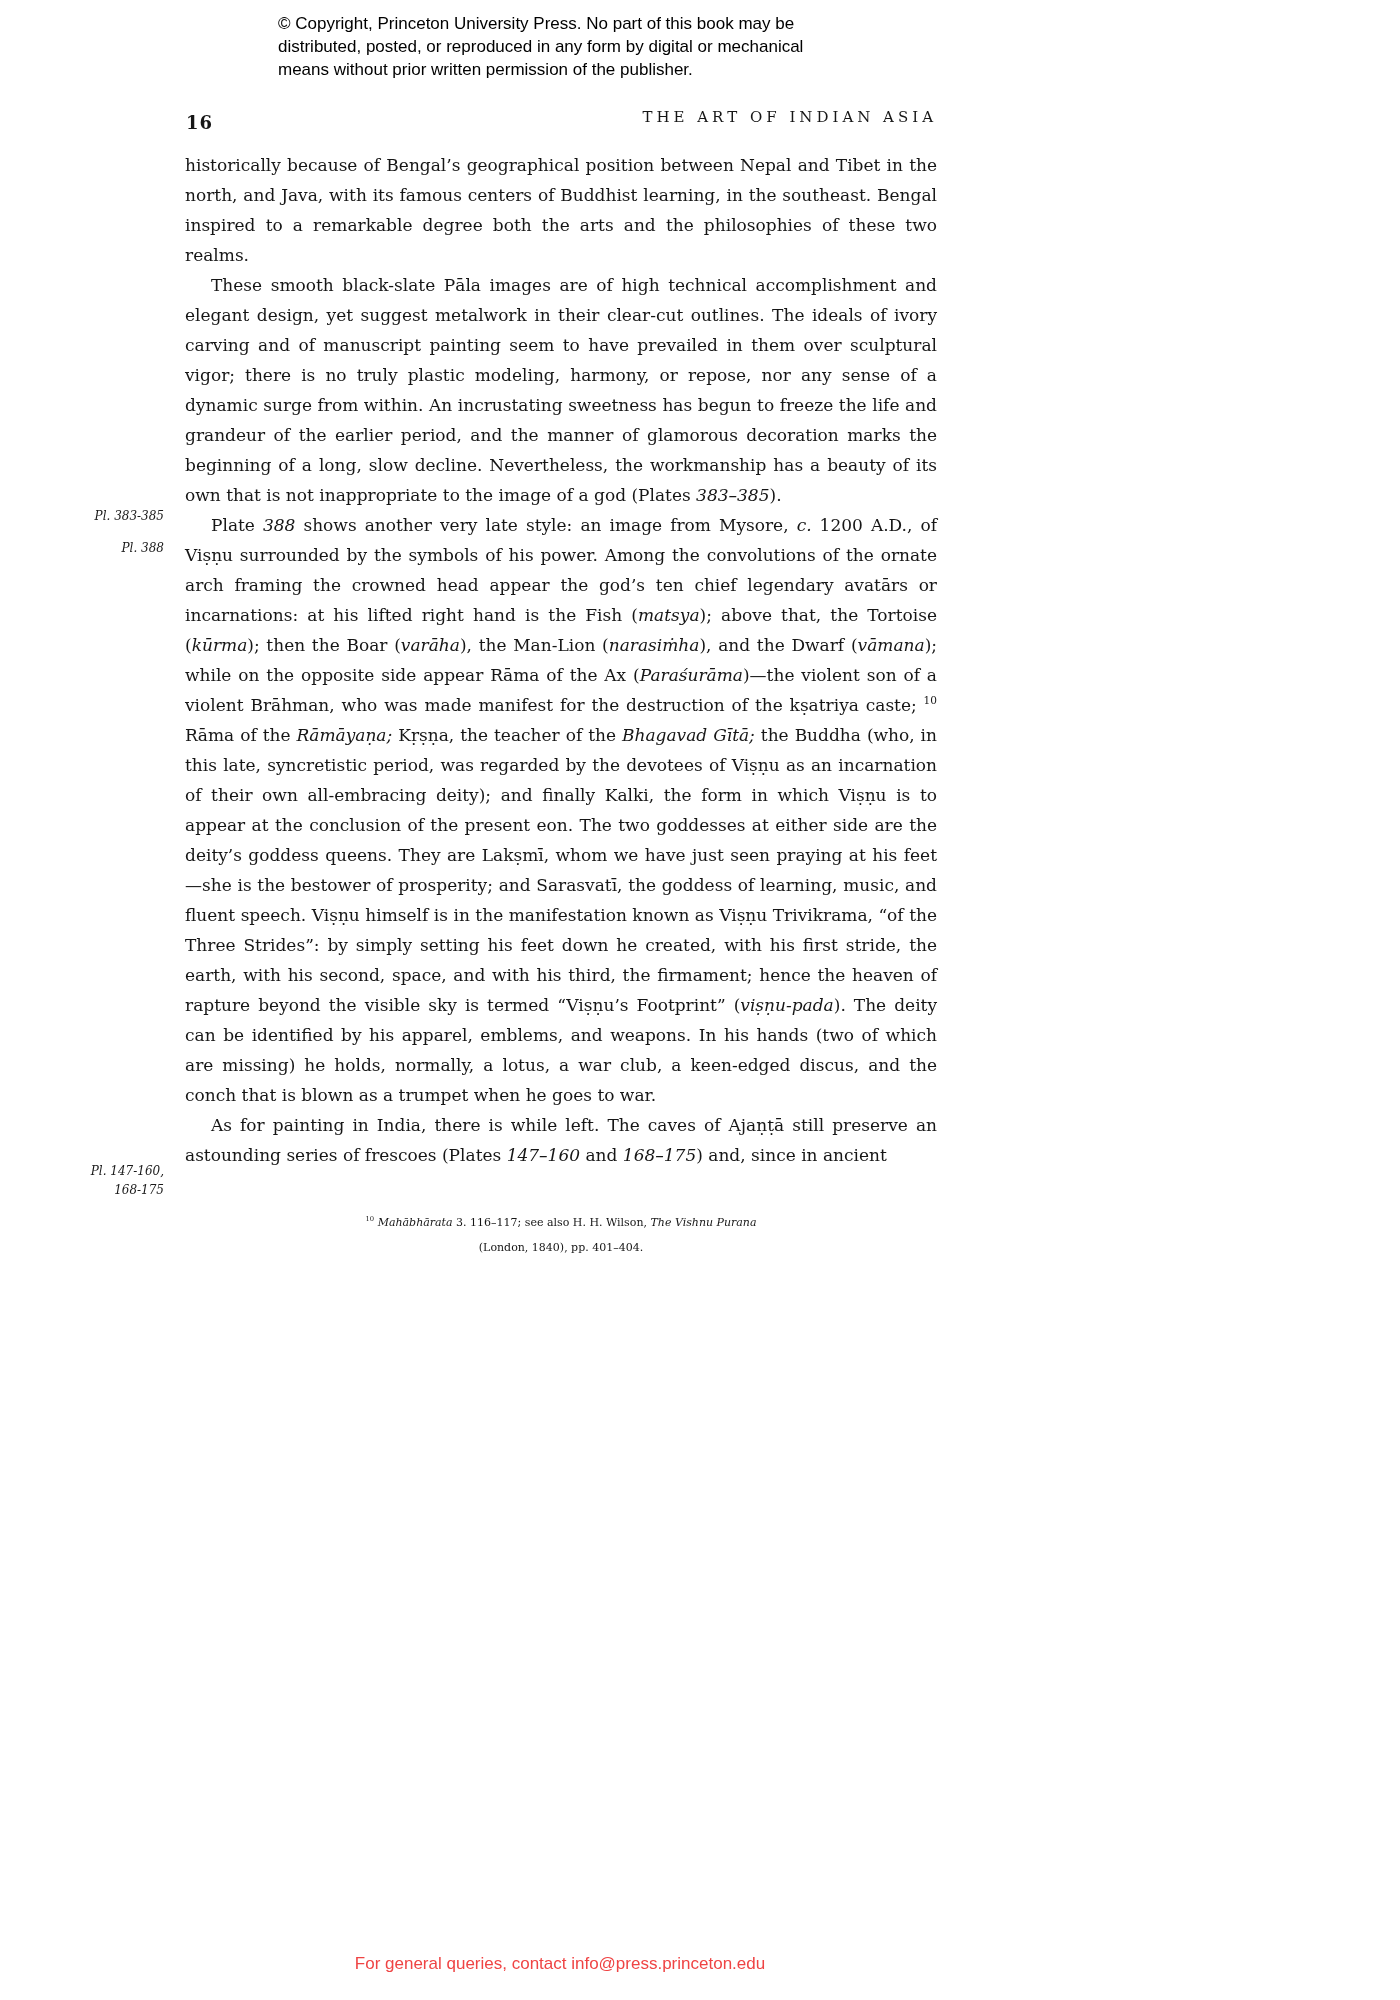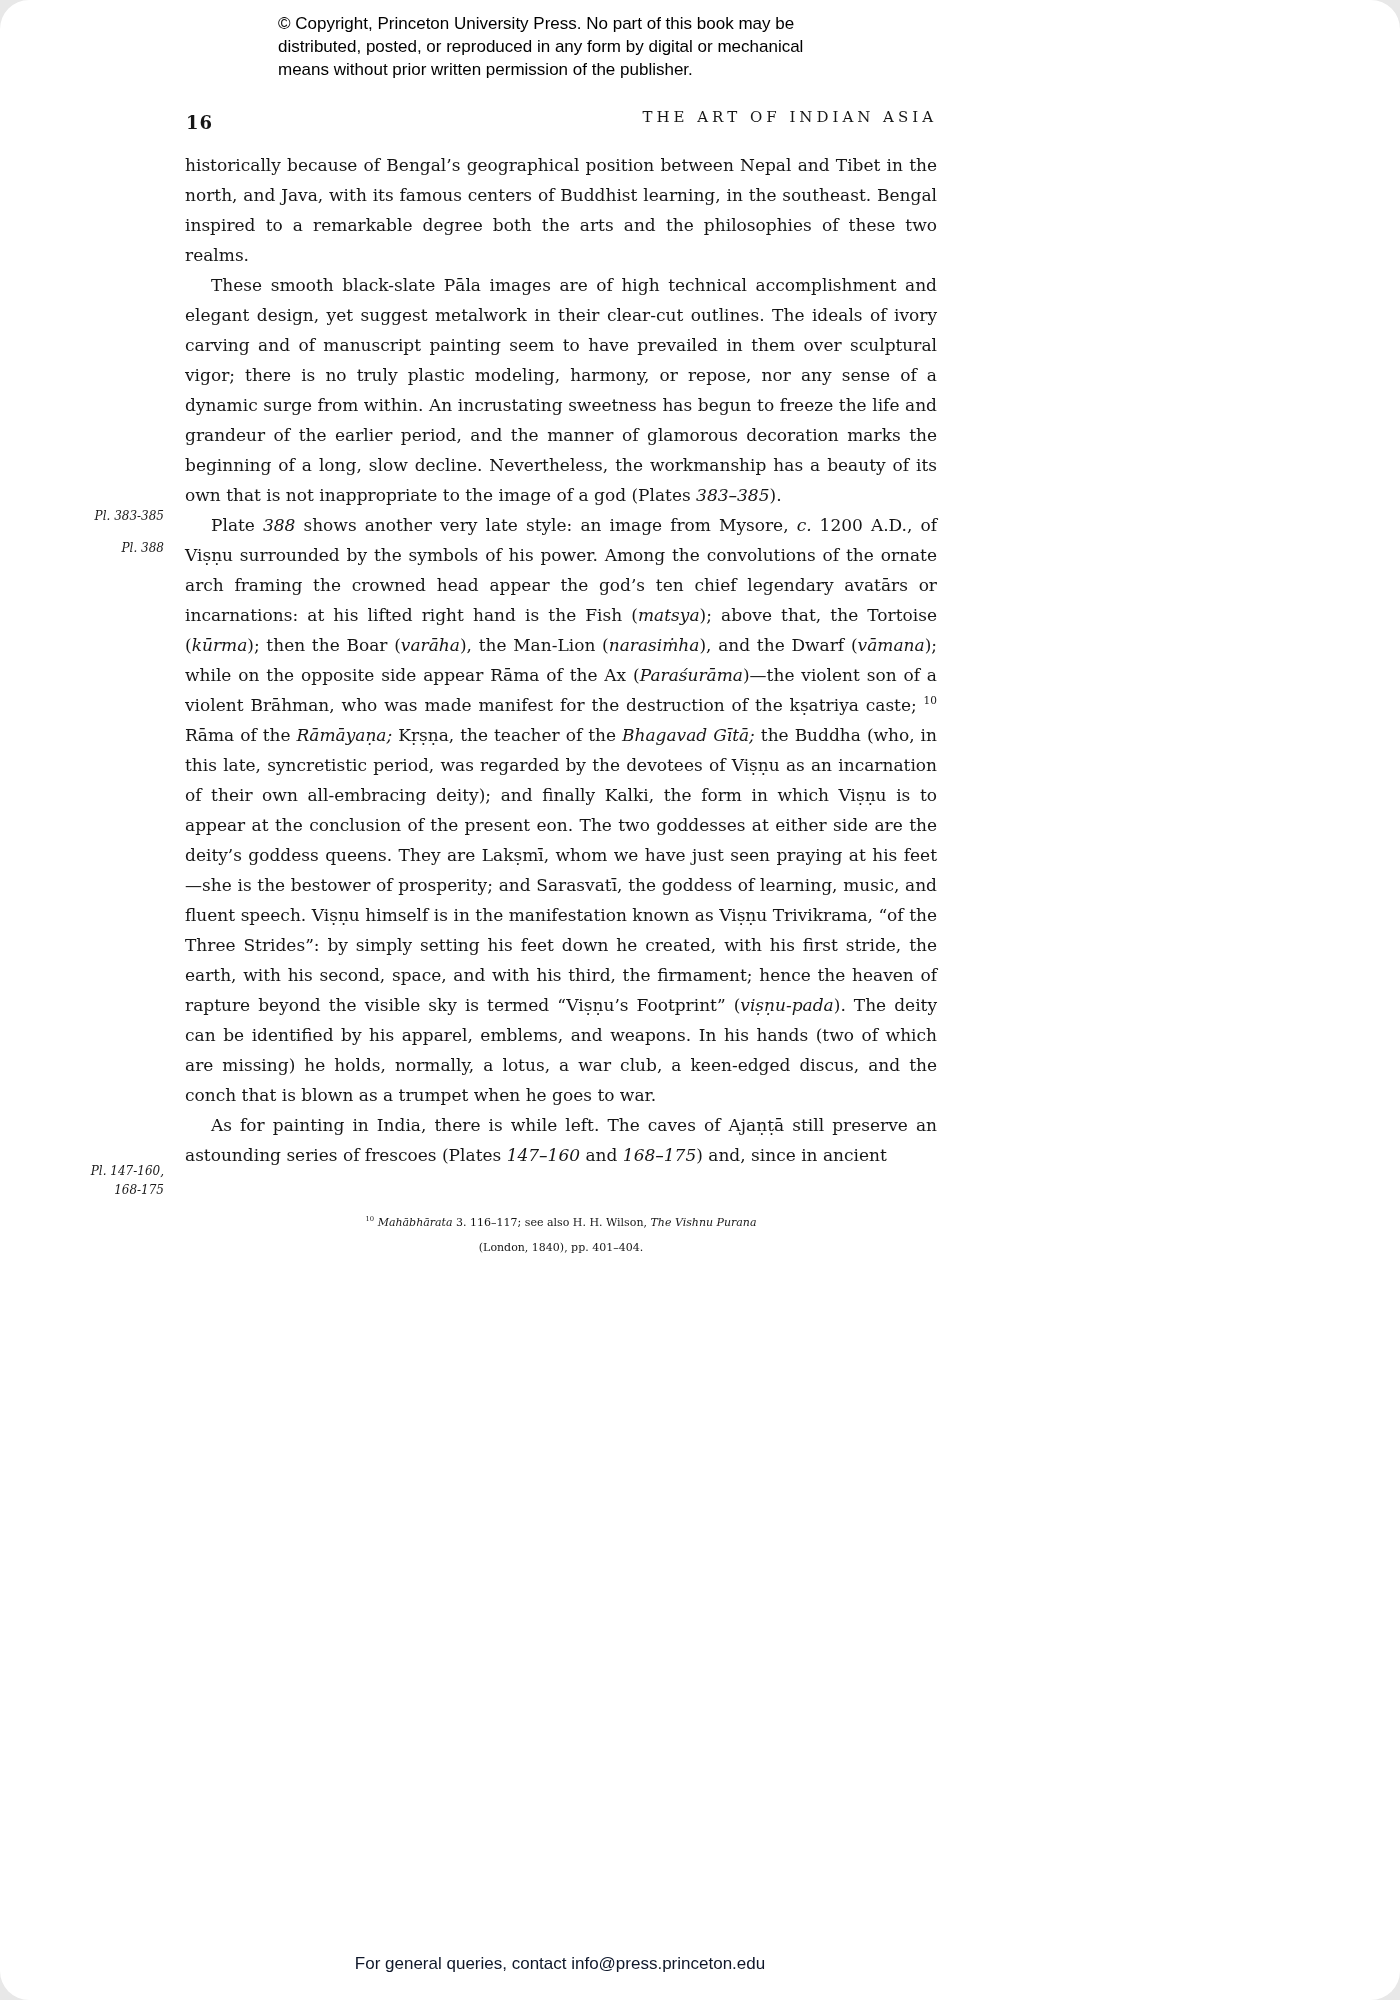--- a/index.html
+++ b/index.html
@@ -5,21 +5,20 @@
   html, body { margin: 0; padding: 0; background: #e8e8e8; }
   .page {
     position: relative;
     width: 1400px;
     height: 2000px;
     background: #ffffff;
     font-family: "DejaVu Serif", serif;
     color: #161616;
     overflow: hidden;
     margin: 0 auto;
-    border-radius: 29px;
   }
   .copyright {
     position: absolute;
     left: 278px;
     top: 12px;
     width: 580px;
     font-family: "Liberation Sans", sans-serif;
     font-size: 17px;
     line-height: 23px;
     color: #000;
@@ -77,21 +76,21 @@
     line-height: 25px;
   }
   .footer {
     position: absolute;
     left: 0;
     top: 1954px;
     width: 1120px;
     text-align: center;
     font-family: "Liberation Sans", sans-serif;
     font-size: 17px;
-    color: #0f172a;
+    color: #ef4444;
   }
   i { font-style: italic; }
 </style>
 </head>
 <body>
 
 <div class="page">
   <div class="copyright" id="copyright">
       <div>© Copyright, Princeton University Press. No part of this book may be</div>
       <div>distributed, posted, or reproduced in any form by digital or mechanical</div>

